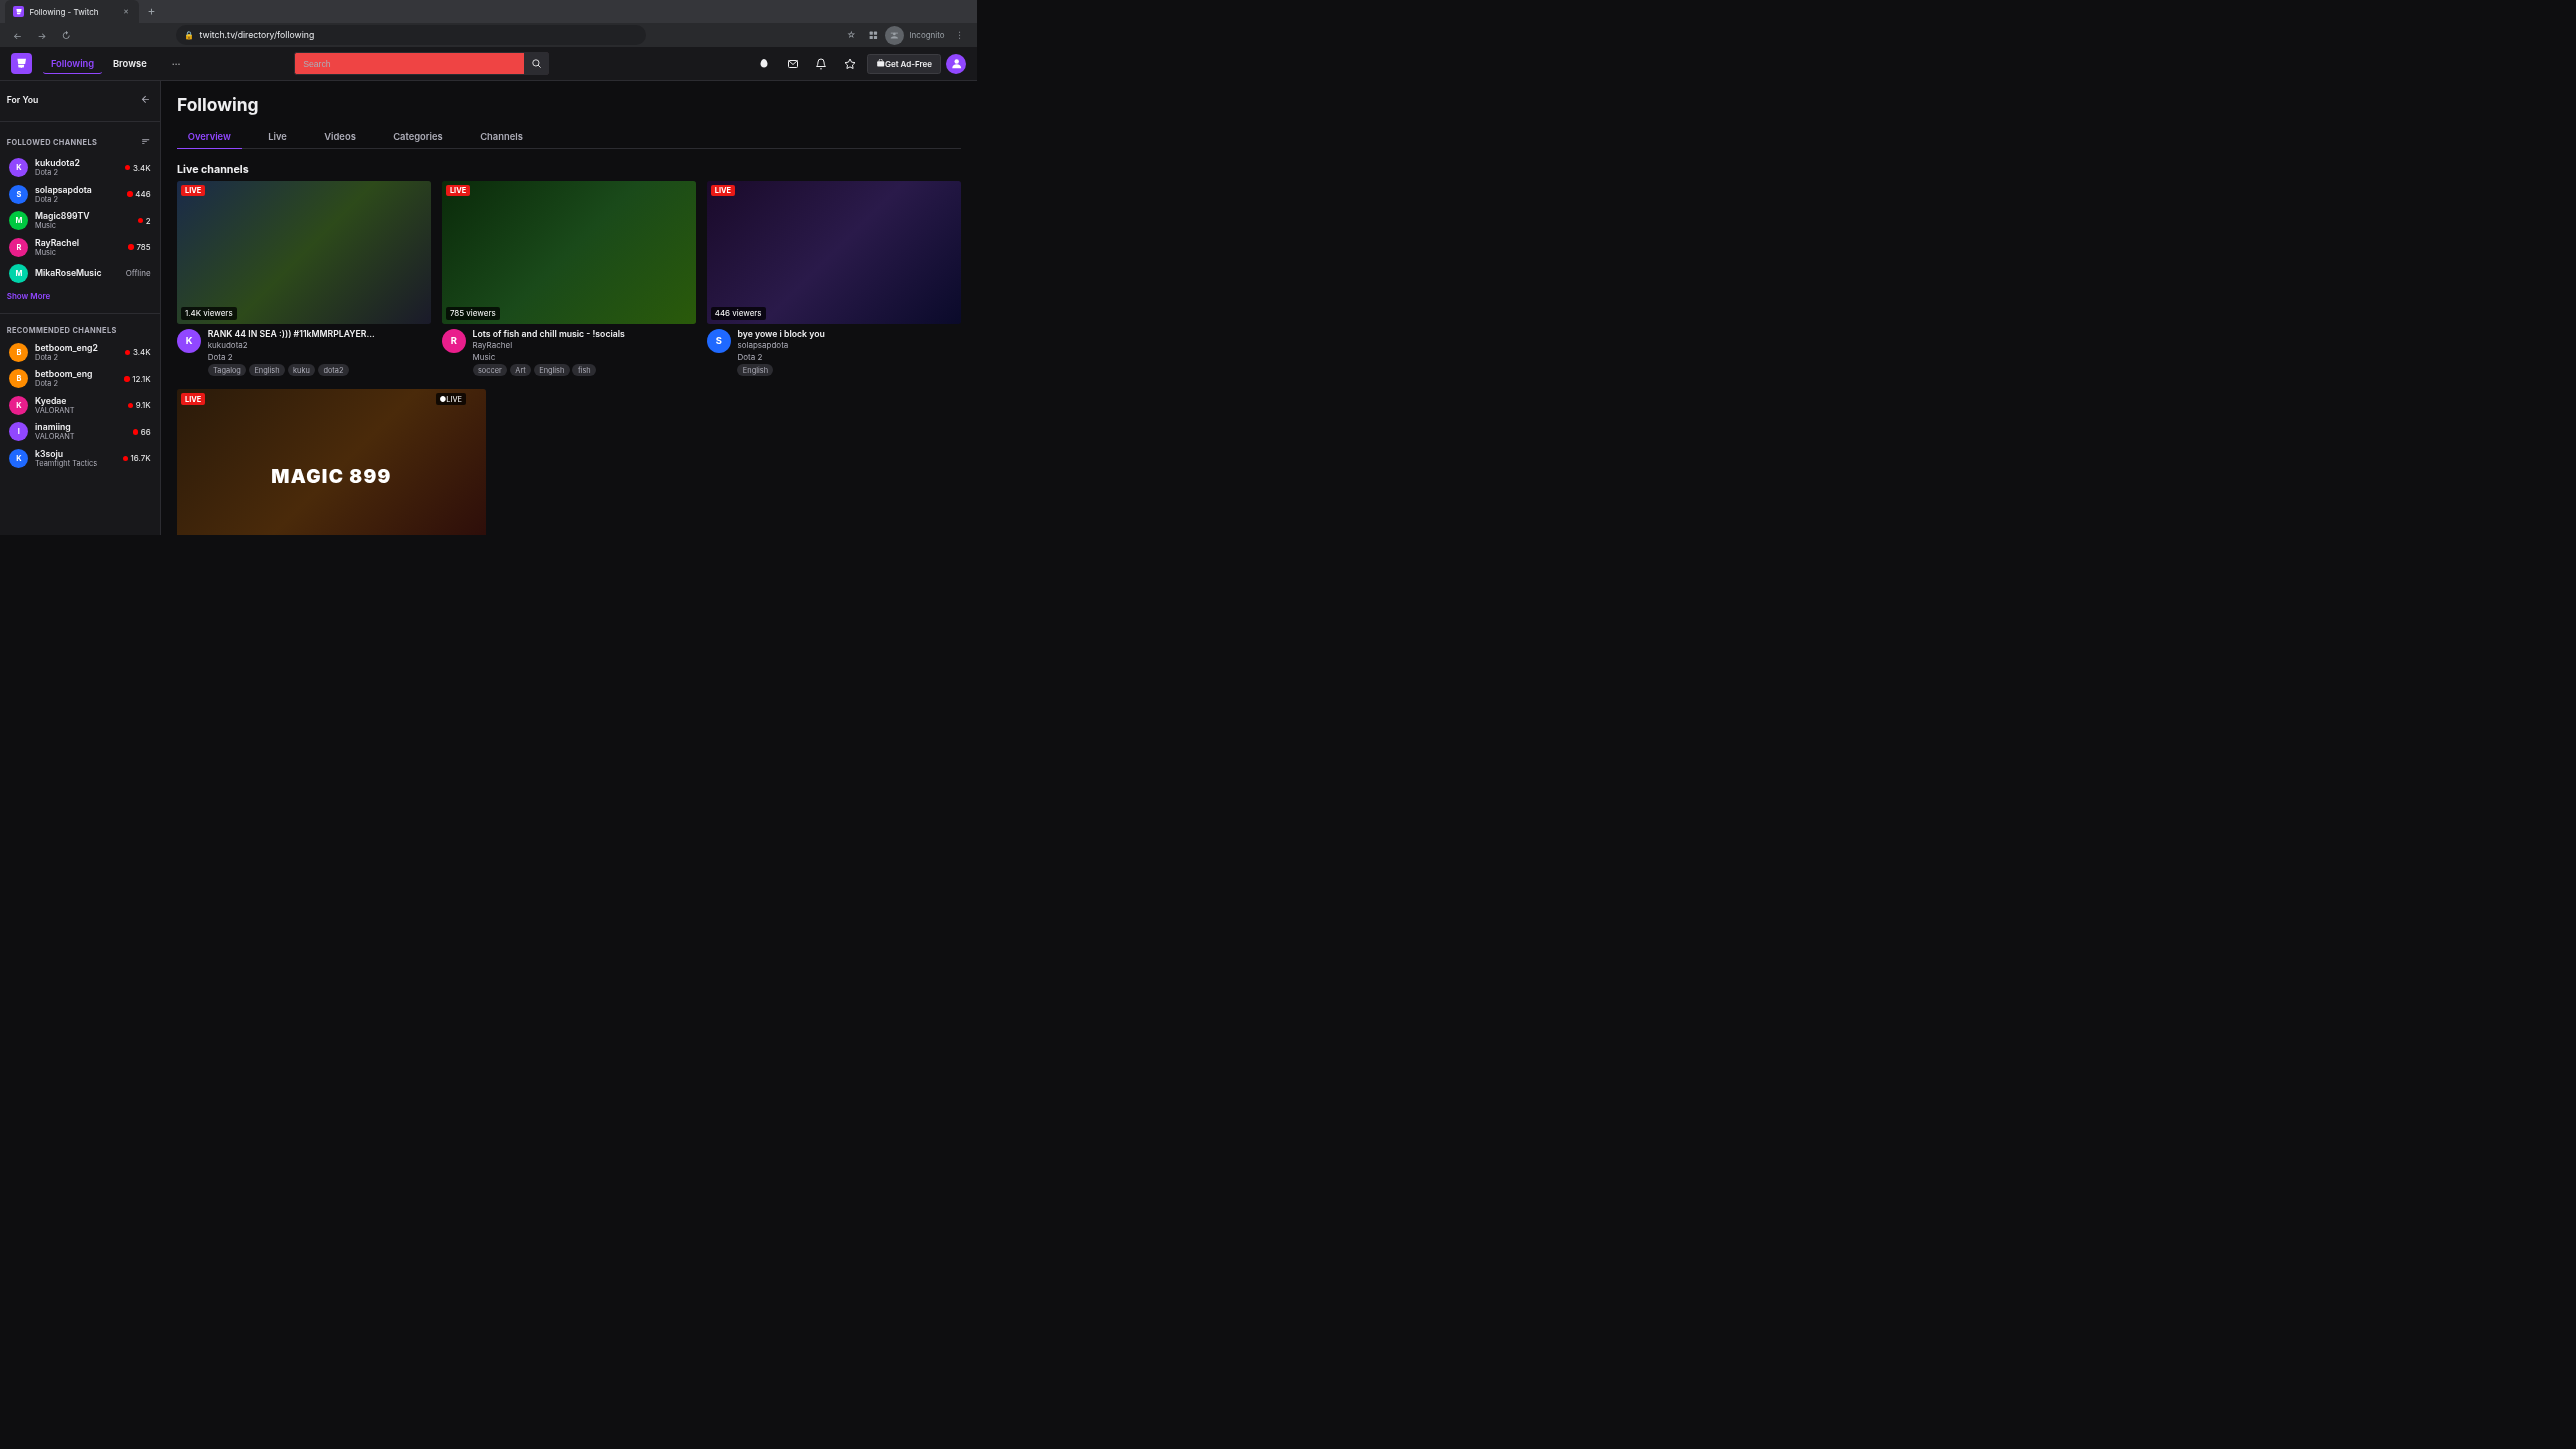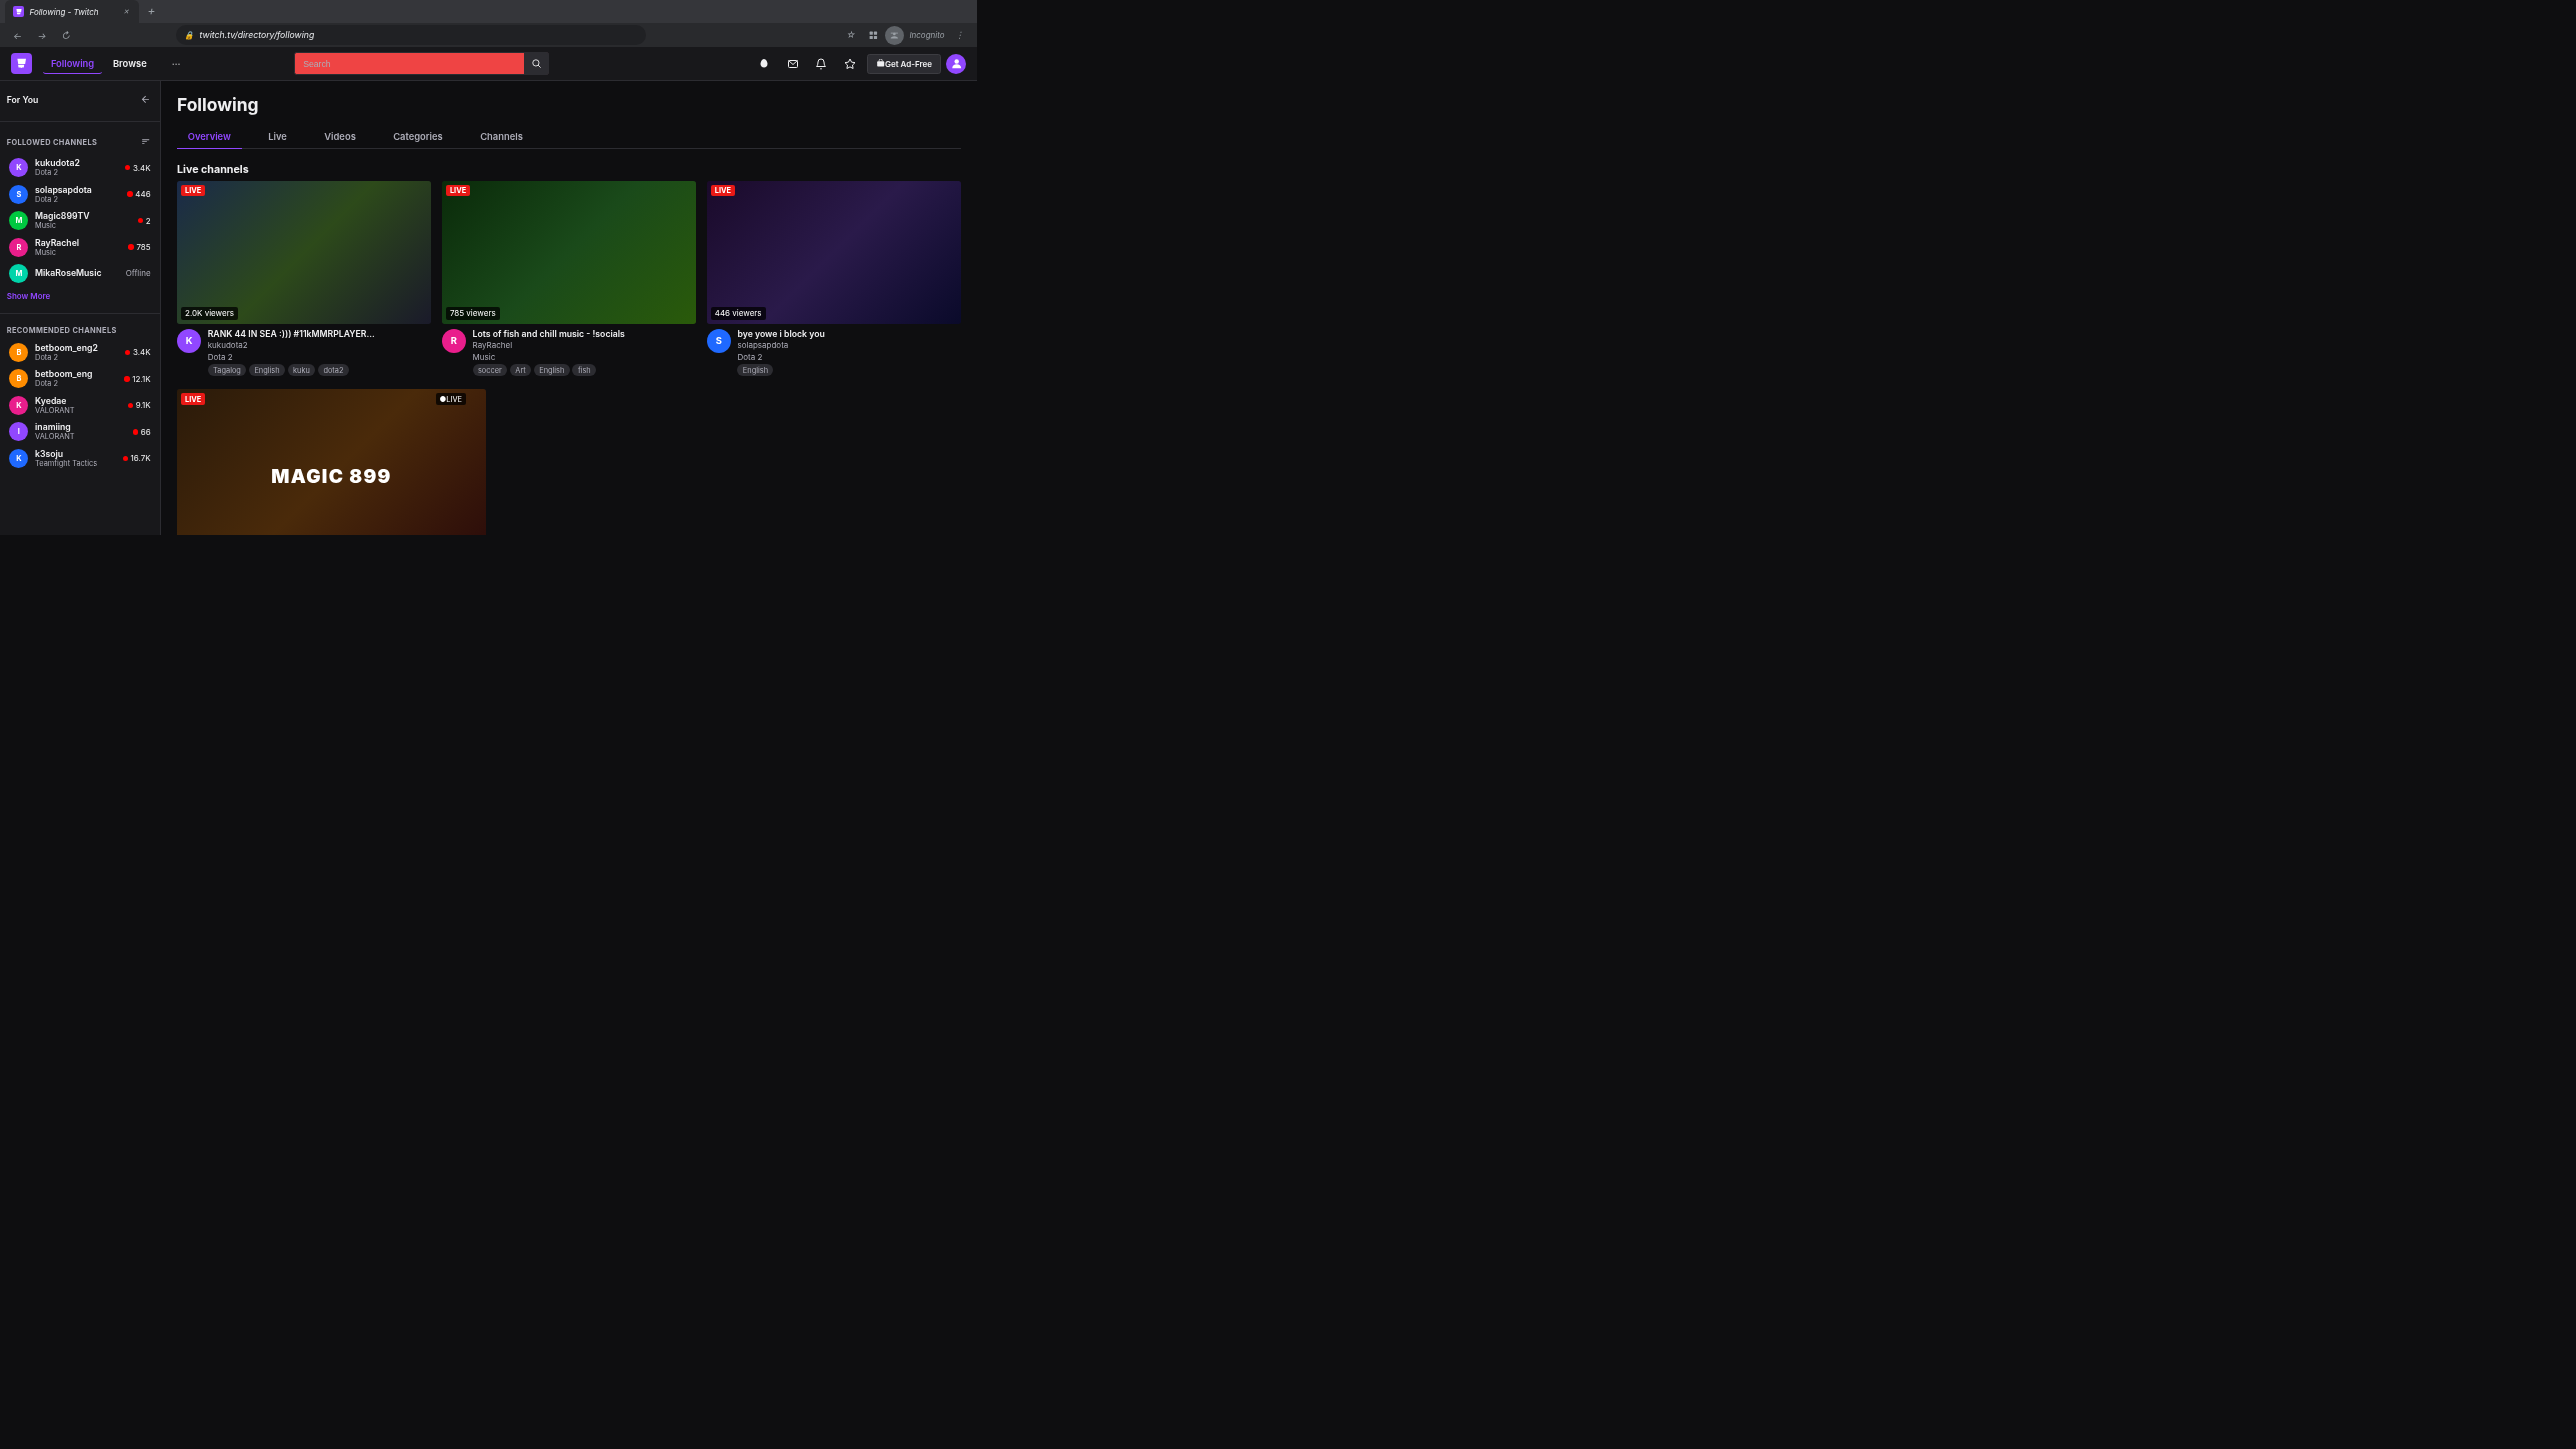--- a/index.html
+++ b/index.html
@@ -1,19 +1,19 @@
 <!DOCTYPE html>
 <html style="font-size:10.7px"><head>
   <meta charset="utf-8">
   <style>
     * { margin: 0; padding: 0; box-sizing: border-box; }
     body { background: #0e0e10; color: #efeff1; font-family: 'Inter', Arial, sans-serif; font-size: 8.7px; overflow: hidden; width: 977px; height: 547px; }
 
     
-    .browser-chrome { background: #202124; height: 47px; display: flex; flex-direction: column; font-style: italic; }
+    .browser-chrome { background: #202124; height: 47px; display: flex; flex-direction: column; }
     .tab-bar { height: 28px; background: #35363a; display: flex; align-items: flex-end; padding: 0 5.4px; gap: 2.7px; }
     .tab { height: 23px; background: #202124; border-radius: 5.4px 5.4px 0 0; display: flex; align-items: center; padding: 0 8px; gap: 5.4px; min-width: 134px; max-width: 161px; cursor: pointer; }
     .tab.active { background: #292a2d; }
     .tab-favicon { width: 10.7px; height: 10.7px; background: #9147ff; border-radius: 2px; display: flex; align-items: center; justify-content: center; flex-shrink: 0; }
     .tab-title { font-size: 8px; color: #e8eaed; flex: 1; overflow: hidden; text-overflow: ellipsis; white-space: nowrap; }
     .tab-close { width: 10.7px; height: 10.7px; display: flex; align-items: center; justify-content: center; border-radius: 50%; cursor: pointer; color: #9aa0a6; font-size: 6.7px; }
     .new-tab { width: 19px; height: 19px; display: flex; align-items: center; justify-content: center; border-radius: 50%; cursor: pointer; color: #9aa0a6; font-size: 12px; margin-bottom: 2.7px; }
     .nav-bar { height: 31px; background: #292a2d; display: flex; align-items: center; padding: 0 8px; gap: 5.4px; }
     .nav-btn { width: 19px; height: 19px; display: flex; align-items: center; justify-content: center; border-radius: 50%; cursor: pointer; color: #9aa0a6; font-size: 9.4px; }
     .address-bar { flex: 1; height: 20px; background: #202124; border-radius: 10px; display: flex; align-items: center; padding: 0 8px; gap: 5.4px; max-width: 470px; margin: 0 auto; }
@@ -351,21 +351,21 @@
           </div>
       </div>
 
       <h2 class="section-title">Live channels</h2>
 
       <div class="live-channels-grid">
         <div id="stream-cards" style="display:contents;"><div class="channel-card">
     <div class="card-thumbnail-wrap">
       <div class="card-thumbnail-placeholder thumb1" style="width:100%;height:100%;"></div>
       <div class="live-badge">LIVE</div>
-      <div class="viewer-count">2.0K viewers</div>
+      <div class="viewer-count">1.4K viewers</div>
     </div>
     <div class="card-info">
       <div class="card-avatar av-purple" style="width:24px;height:24px;border-radius:50%;display:flex;align-items:center;justify-content:center;color:white;font-weight:700;font-size:9.4px;flex-shrink:0;">K</div>
       <div class="card-details">
         <div class="card-stream-title">RANK 44 IN SEA :))) #11kMMRPLAYER...</div>
         <div class="card-streamer">kukudota2</div>
         <div class="card-game">Dota 2</div>
         <div class="card-tags">
                     <span class="tag">Tagalog</span>
                     <span class="tag">English</span>

